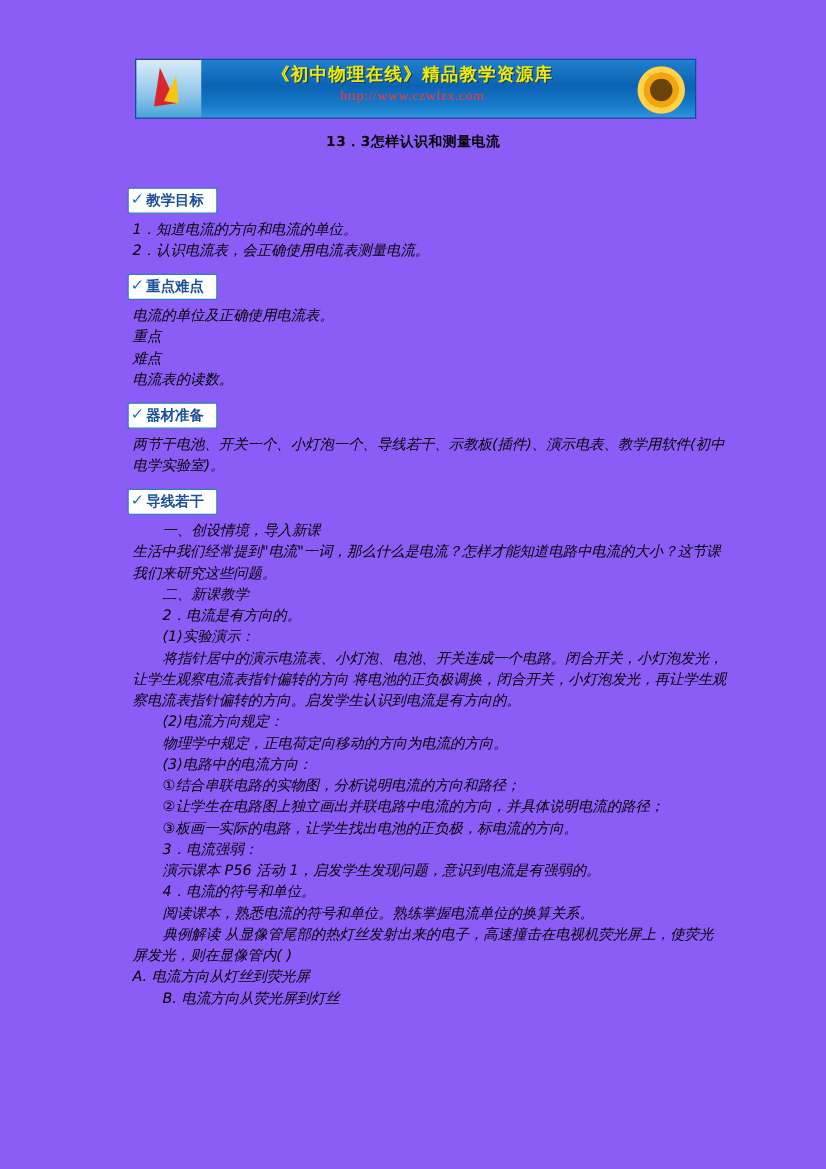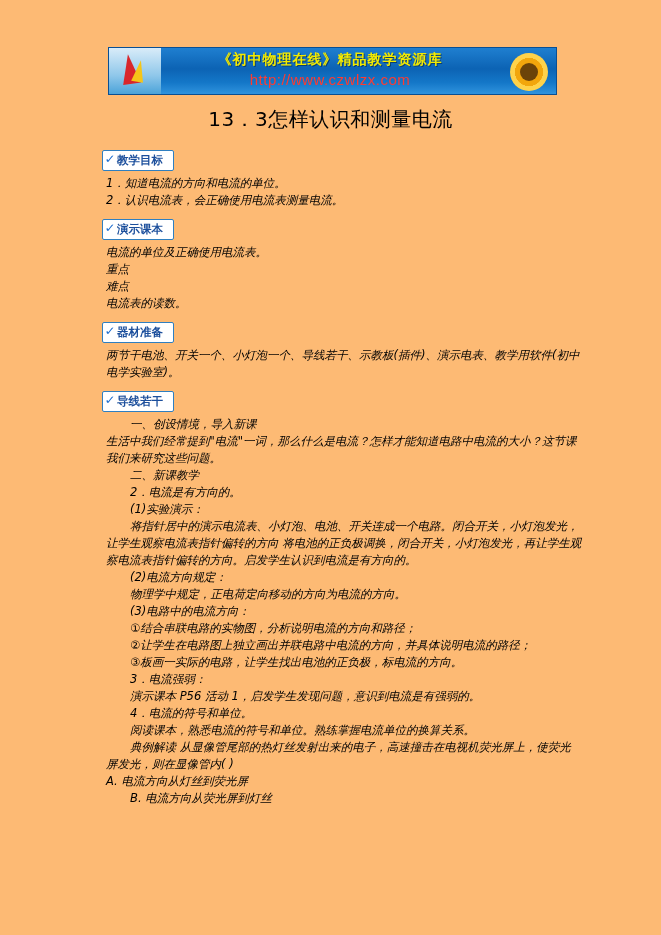--- a/index.html
+++ b/index.html
@@ -11,21 +11,21 @@
     height: 935px;
     background: #ffffff;
     font-family: "DejaVu Sans", "Liberation Sans", sans-serif;
     color: #000000;
     overflow: hidden;
   }
   .page {
     position: relative;
     width: 661px;
     height: 935px;
-    background: #fdba74;
+    background: #8b5cf6;
     box-sizing: border-box;
   }
   
   .banner {
     position: absolute;
     left: 108px;
     top: 47px;
     width: 449px;
     height: 48px;
     background: linear-gradient(180deg, #1f7fd0 0%, #0c63b4 45%, #1477c8 75%, #2f93dd 100%);
@@ -67,22 +67,22 @@
   .banner-title {
     font-family: "DejaVu Sans", sans-serif;
     font-size: 14px;
     font-weight: bold;
     color: #f3ea00;
     letter-spacing: 1px;
     text-shadow: 1px 1px 0 #0a3f72;
     white-space: nowrap;
   }
   .banner-url {
-    font-family: Liberation Sans, sans-serif;
-    font-size: 15px;
+    font-family: Liberation Serif, serif;
+    font-size: 11px;
     color: #ff3b30;
     letter-spacing: 0.5px;
     margin-top: 2px;
     white-space: nowrap;
   }
   .sunflower {
     position: absolute;
     right: 6px;
     top: 3px;
     width: 42px;
@@ -102,22 +102,22 @@
     border-radius: 50%;
     background: #6b4309;
   }
   
   .doc-title {
     position: absolute;
     left: 0;
     top: 106px;
     width: 661px;
     text-align: center;
-    font-size: 20px;
-    font-weight: normal;
+    font-size: 11px;
+    font-weight: bold;
     color: #000;
     letter-spacing: 0.5px;
   }
   
   .content {
     position: absolute;
     left: 82px;
     top: 140px;
     width: 500px;
     font-size: 11.5px;
@@ -189,21 +189,21 @@
         <span class="chk">✓</span>
         <span>教学目标</span>
       </div>
       <p class="para pad">1．知道电流的方向和电流的单位。</p>
       <p class="para pad">2．认识电流表，会正确使用电流表测量电流。</p>
     </div>
 
     <div class="block">
       <div class="sec-head">
         <span class="chk">✓</span>
-        <span>演示课本</span>
+        <span>重点难点</span>
       </div>
       <p class="para pad">电流的单位及正确使用电流表。</p>
       <p class="para pad">重点</p>
       <p class="para pad">难点</p>
       <p class="para pad">电流表的读数。</p>
     </div>
 
     <div class="block">
       <div class="sec-head">
         <span class="chk">✓</span>

